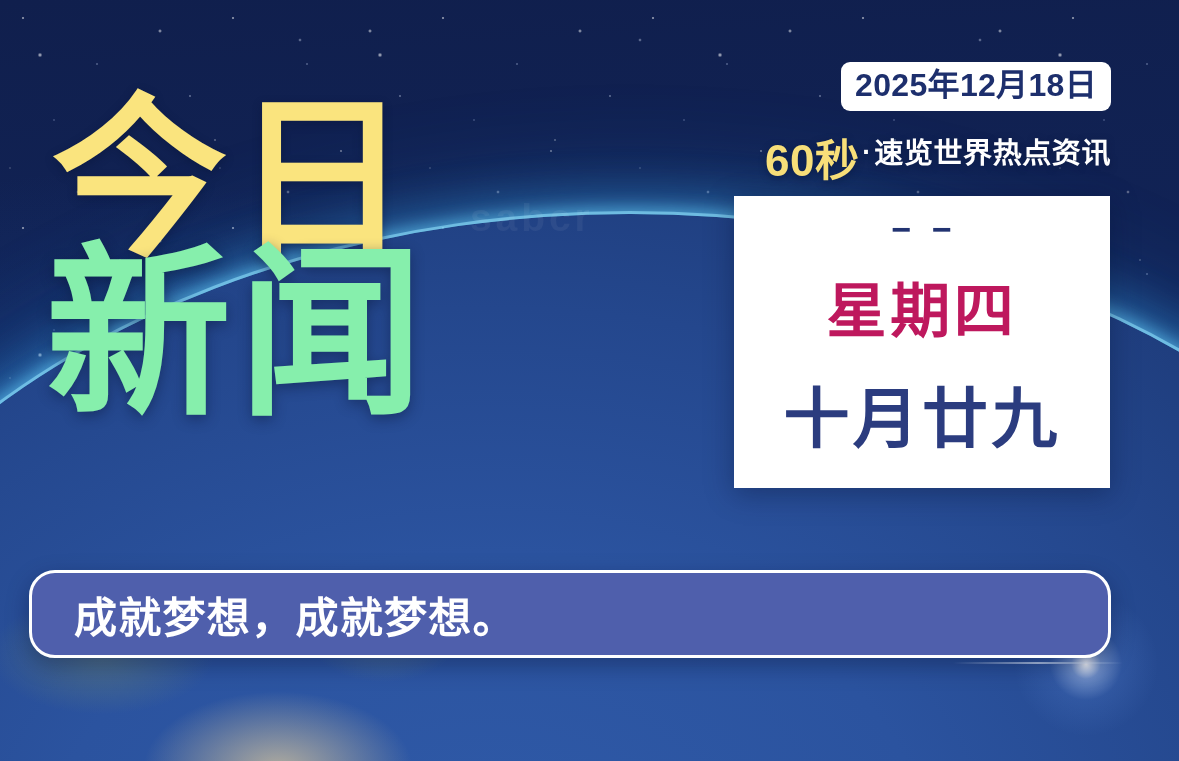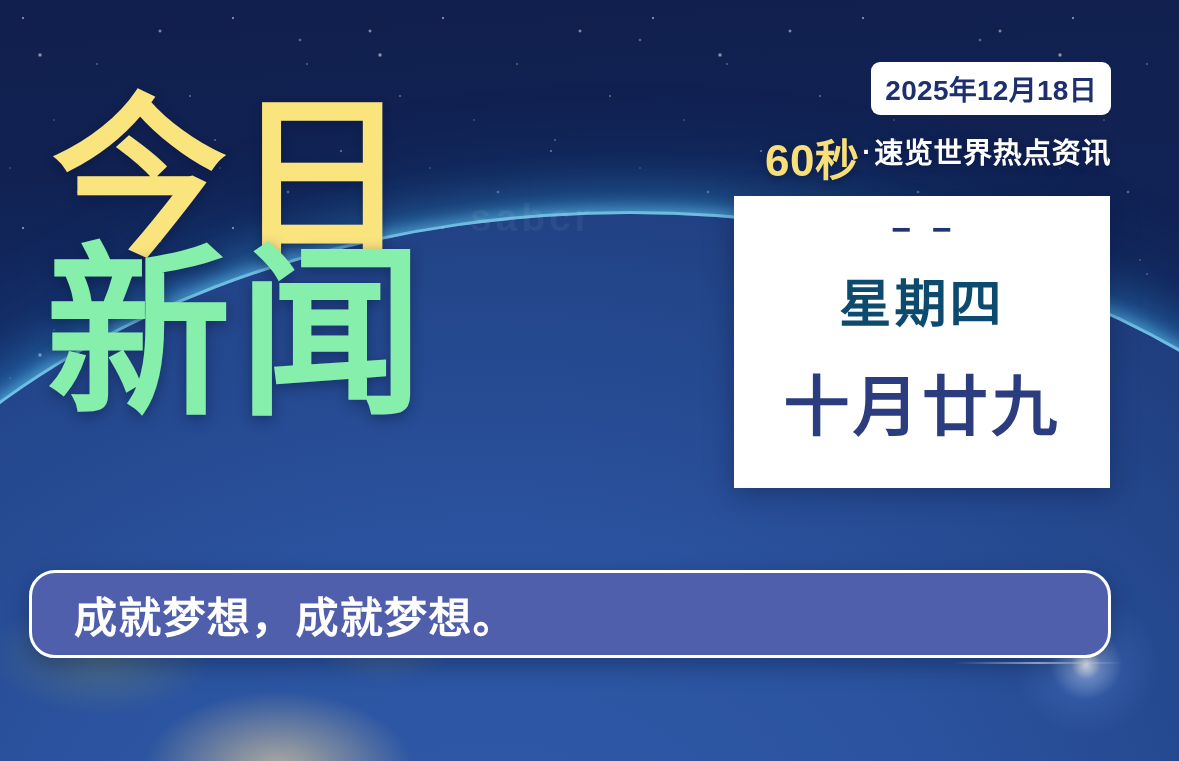--- a/index.html
+++ b/index.html
@@ -104,22 +104,22 @@
   }
   .watermark{
     position:absolute;left:470px;top:196px;font-size:39px;letter-spacing:.1em;
     color:rgba(255,255,255,.055);font-weight:700;
   }
 
   
   .date-pill{
     position:absolute;right:68px;top:62px;
     background:#ffffff;border-radius:9px;
-    padding:14px 14px 8px;
-    font-size:28px;font-weight:700;color:#1d2f6d;letter-spacing:.01em;
+    padding:6px 14px 8px;
+    font-size:32px;font-weight:700;color:#1d2f6d;letter-spacing:.01em;
     line-height:1.1;white-space:nowrap;
   }
   .tagline{
     position:absolute;right:68px;top:139px;
     display:flex;align-items:flex-start;white-space:nowrap;
     text-shadow:0 2px 7px rgba(8,20,55,.5);
   }
   .tag-60{font-size:44px;font-weight:700;color:#F8DF79;line-height:1;letter-spacing:.01em;}
   .tag-dot{font-size:27px;font-weight:700;color:#ffffff;line-height:1;padding:0 3px 3px;}
   .tag-rest{font-size:29px;font-weight:700;color:#ffffff;line-height:1;padding-bottom:3px;letter-spacing:.02em;}
@@ -129,21 +129,21 @@
     background:#ffffff;
     display:flex;flex-direction:column;align-items:center;justify-content:flex-start;
     box-shadow:0 6px 26px rgba(5,14,45,.35);
   }
   .card-issue{
     margin-top:18px;display:flex;align-items:center;gap:20px;
     color:#223371;font-size:38px;font-weight:700;letter-spacing:.02em;
   }
   .card-issue .dash{font-size:34px;line-height:1;position:relative;top:-2px;}
   .card-week{
-    margin-top:14px;color:#0c4a6e;font-size:52px;font-weight:700;letter-spacing:.06em;
+    margin-top:14px;color:#be185d;font-size:60px;font-weight:700;letter-spacing:.06em;
   }
   .card-lunar{
     margin-top:16px;color:#2b3c7f;font-size:66px;font-weight:700;letter-spacing:.05em;
   }
 
   
   .quote{
     position:absolute;left:29px;top:570px;width:1082px;height:88px;
     background:#4F5FAC;
     border:3px solid #ffffff;border-radius:26px;

